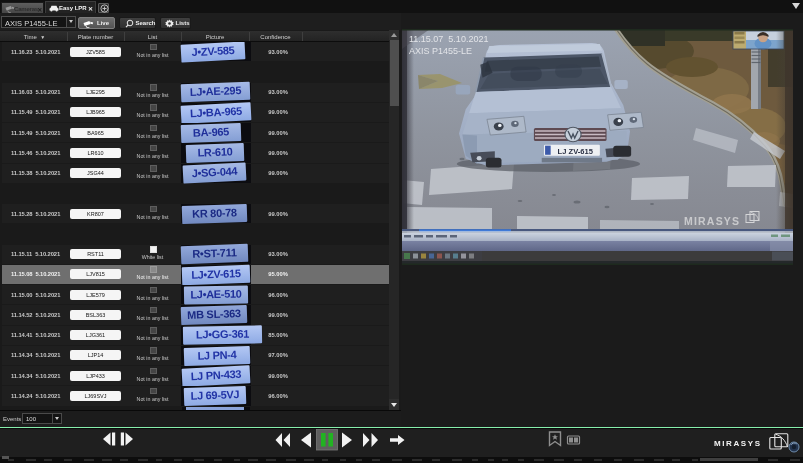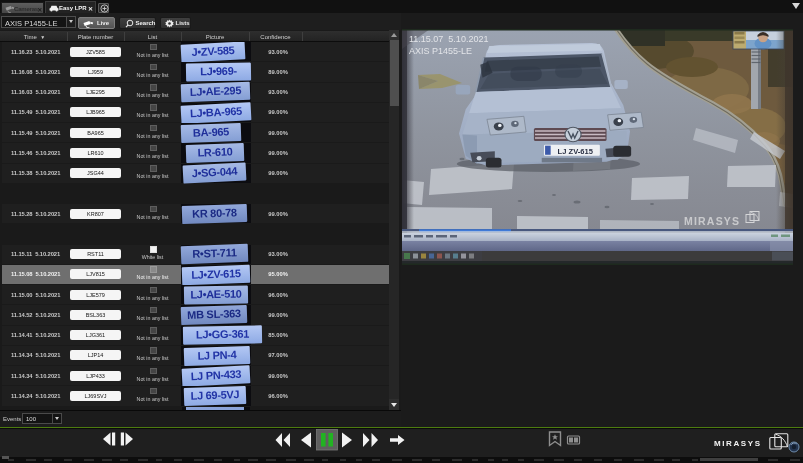--- a/index.html
+++ b/index.html
@@ -1,17 +1,17 @@
 <!DOCTYPE html>
 <html><head><meta charset="utf-8">
 <style>
 *{margin:0;padding:0;box-sizing:border-box;}
 html,body{width:803px;height:463px;background:#181818;overflow:hidden;}
 body{font-family:"Liberation Sans",sans-serif;position:relative;}
-#root{position:absolute;left:0;top:0;width:803px;height:463px;background:#4d7c0f;text-decoration:underline;}
+#root{position:absolute;left:0;top:0;width:803px;height:463px;background:#86efac;text-decoration:underline;}
 .abs{position:absolute;}
 
 #tabbar{position:absolute;left:0;top:0;width:803px;height:13px;background:#111;}
 #tab1{position:absolute;left:1px;top:2px;width:43px;height:11px;background:linear-gradient(180deg,#5e5e5e,#474747);border:1px solid #1a1a1a;border-bottom:none;color:#2e2e2e;font-size:6px;font-weight:bold;letter-spacing:-0.2px;}
 #tab1 .lbl{position:absolute;left:12px;top:2.5px;}
 #tab1 .x{position:absolute;right:1px;top:2.5px;color:#1e1e1e;}
 #tab2{position:absolute;left:45px;top:1px;width:51px;height:12px;background:#232323;border:1px solid #3c3c3c;border-bottom:none;color:#f5f5f5;font-size:6px;font-weight:bold;}
 #tab2 .lbl{position:absolute;left:13px;top:3px;}
 #tab2 .x{position:absolute;right:2px;top:3px;color:#eee;}
 #plusbtn{position:absolute;left:98px;top:2.5px;width:11px;height:10.5px;background:#2c2c2c;border:1px solid #5c5c5c;border-radius:1px;}
@@ -122,29 +122,20 @@
 <div id="lpanel">
 <div id="tbody">
 <div class="row" style="top:12.0px;background:#1f1f1f">
  <div class="tm" style="color:#c9c9c9">11.16.23&nbsp; 5.10.2021</div>
  <div class="pbox">JZV585</div>
  <div class="cb" style="background:#454545;border-color:#5e5e5e"></div>
  <div class="lst" style="color:#c9c9c9">Not in any list</div>
  <div class="picbg"></div>
  <div class="pic" style="left:179px;width:64px;background:linear-gradient(180deg,#b4c8f4,#8eaae4);transform:rotate(-3deg);color:#2133a6">J•ZV-585</div>
  <div class="cf" style="color:#c9c9c9">93.00%</div>
-</div>
-<div class="row" style="top:32.25px;background:#1f1f1f">
- <div class="tm" style="color:#c9c9c9">11.16.08&nbsp; 5.10.2021</div>
- <div class="pbox">LJ959</div>
- <div class="cb" style="background:#454545;border-color:#5e5e5e"></div>
- <div class="lst" style="color:#c9c9c9">Not in any list</div>
- <div class="picbg"></div>
- <div class="pic" style="left:184px;width:65px;background:linear-gradient(180deg,#b4c8f4,#8eaae4);transform:rotate(-1deg);color:#2133a6">LJ•969-</div>
- <div class="cf" style="color:#c9c9c9">89.00%</div>
 </div>
 <div class="row" style="top:52.5px;background:#1f1f1f">
  <div class="tm" style="color:#c9c9c9">11.16.03&nbsp; 5.10.2021</div>
  <div class="pbox">LJE295</div>
  <div class="cb" style="background:#454545;border-color:#5e5e5e"></div>
  <div class="lst" style="color:#c9c9c9">Not in any list</div>
  <div class="picbg"></div>
  <div class="pic" style="left:179px;width:69px;background:linear-gradient(180deg,#a6bae6,#849ed4);transform:rotate(-2deg);color:#1f2f9a">LJ•AE-295</div>
  <div class="cf" style="color:#c9c9c9">93.00%</div>
 </div>

